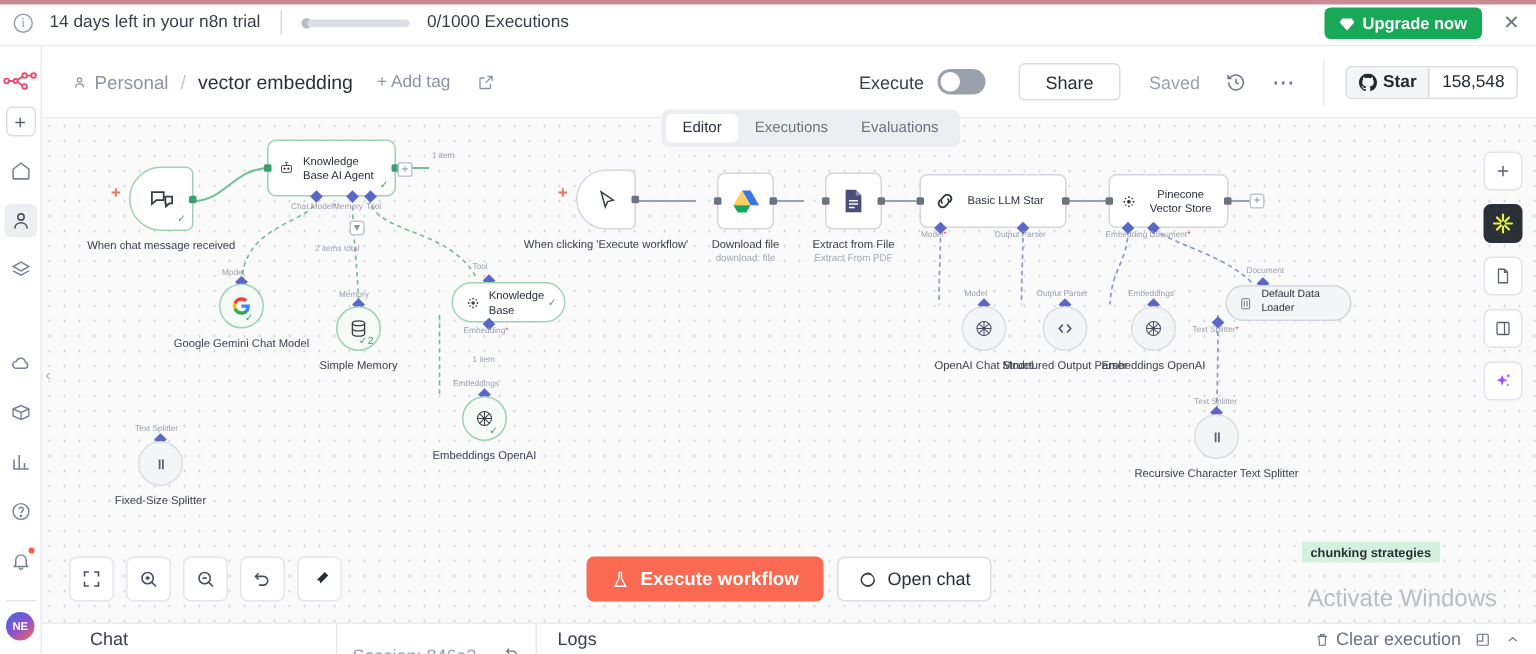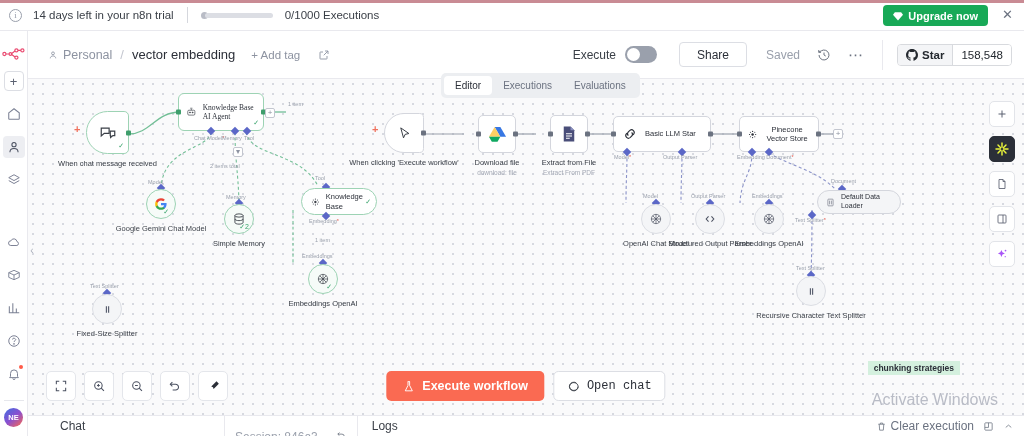--- a/index.html
+++ b/index.html
@@ -108,21 +108,21 @@
   .canvas-handle { position:absolute; left:0; top:160px; width:8px; height:22px;
     color:#a9aeba; font-size:10px; display:flex; align-items:center; justify-content:center;
     cursor:pointer; z-index:5; }
 
   
   .node { position:absolute; }
   .nbox { background:#fff; border:1px solid #d4d6dd; border-radius:5px;
     display:flex; align-items:center; justify-content:center; position:relative; }
   .nbox.rounded-l { border-top-left-radius:22px; border-bottom-left-radius:22px; }
   .nbox.agent { border:1px solid #9dd3b4; border-radius:6px; width:86px; height:38px;
-    padding:0 7px; justify-content:center; gap:6px;font-family:Liberation Serif, serif; }
+    padding:0 7px; justify-content:center; gap:6px; }
   .nbox.sq { width:38px; height:38px; }
   .nbox.wide { width:96px; height:36px; padding:0 8px; justify-content:flex-start; gap:7px; }
   .nbox.pill { border-radius:19px; border:1px solid #9dd3b4; height:27px; padding:0 9px;
     gap:6px; justify-content:flex-start; }
   .nlabel { position:absolute; width:120px; left:50%; transform:translateX(-50%);
     text-align:center; font-size:7.5px; color:#3a3f47; line-height:1.35; top:100%;
     margin-top:5px; }
   .nsub { font-size:6.5px; color:#a3a8b4; margin-top:1px; }
   .ntitle { font-size:7.5px; color:#2b2f38; line-height:1.25; }
   .circ { width:30px; height:30px; border-radius:50%; background:#f4f5f7;
@@ -159,21 +159,21 @@
   .zb { width:30px; height:30px; background:#fff; border:1px solid #e4e6eb;
     border-radius:5px; display:flex; align-items:center; justify-content:center;
     color:#4a5060; cursor:pointer; }
   .center-actions { position:absolute; left:50%; transform:translateX(-50%);
     bottom:14px; display:flex; gap:9px; z-index:20; }
   .exec-btn { height:30px; background:#fa6a52; color:#fff; border:none; border-radius:5px;
     padding:0 16px; font-size:12.5px; font-weight:bold; display:flex; align-items:center;
     gap:7px; cursor:pointer; font-family:"Liberation Sans",sans-serif; }
   .chat-btn { height:30px; background:#fff; color:#2b2f38; border:1px solid #dcdee4;
     border-radius:5px; padding:0 13px; font-size:12px; display:flex; align-items:center;
-    gap:7px; cursor:pointer; font-family:Liberation Mono, monospace; }
+    gap:7px; cursor:pointer; font-family:Liberation Sans, sans-serif; }
 
   
   .watermark { position:absolute; right:26px; bottom:6px; text-align:left; z-index:6;
     pointer-events:none; }
   .wm1 { font-size:16px; color:#b9bcc6; line-height:1.15; }
   .wm2 { font-size:11px; color:#b9bcc6; }
   .sticky-note { position:absolute; right:64px; bottom:40px; background:#d4f0de;
     padding:2px 6px; z-index:7; font-size:8.5px; font-weight:bold; color:#2b2f38; }
 
   

